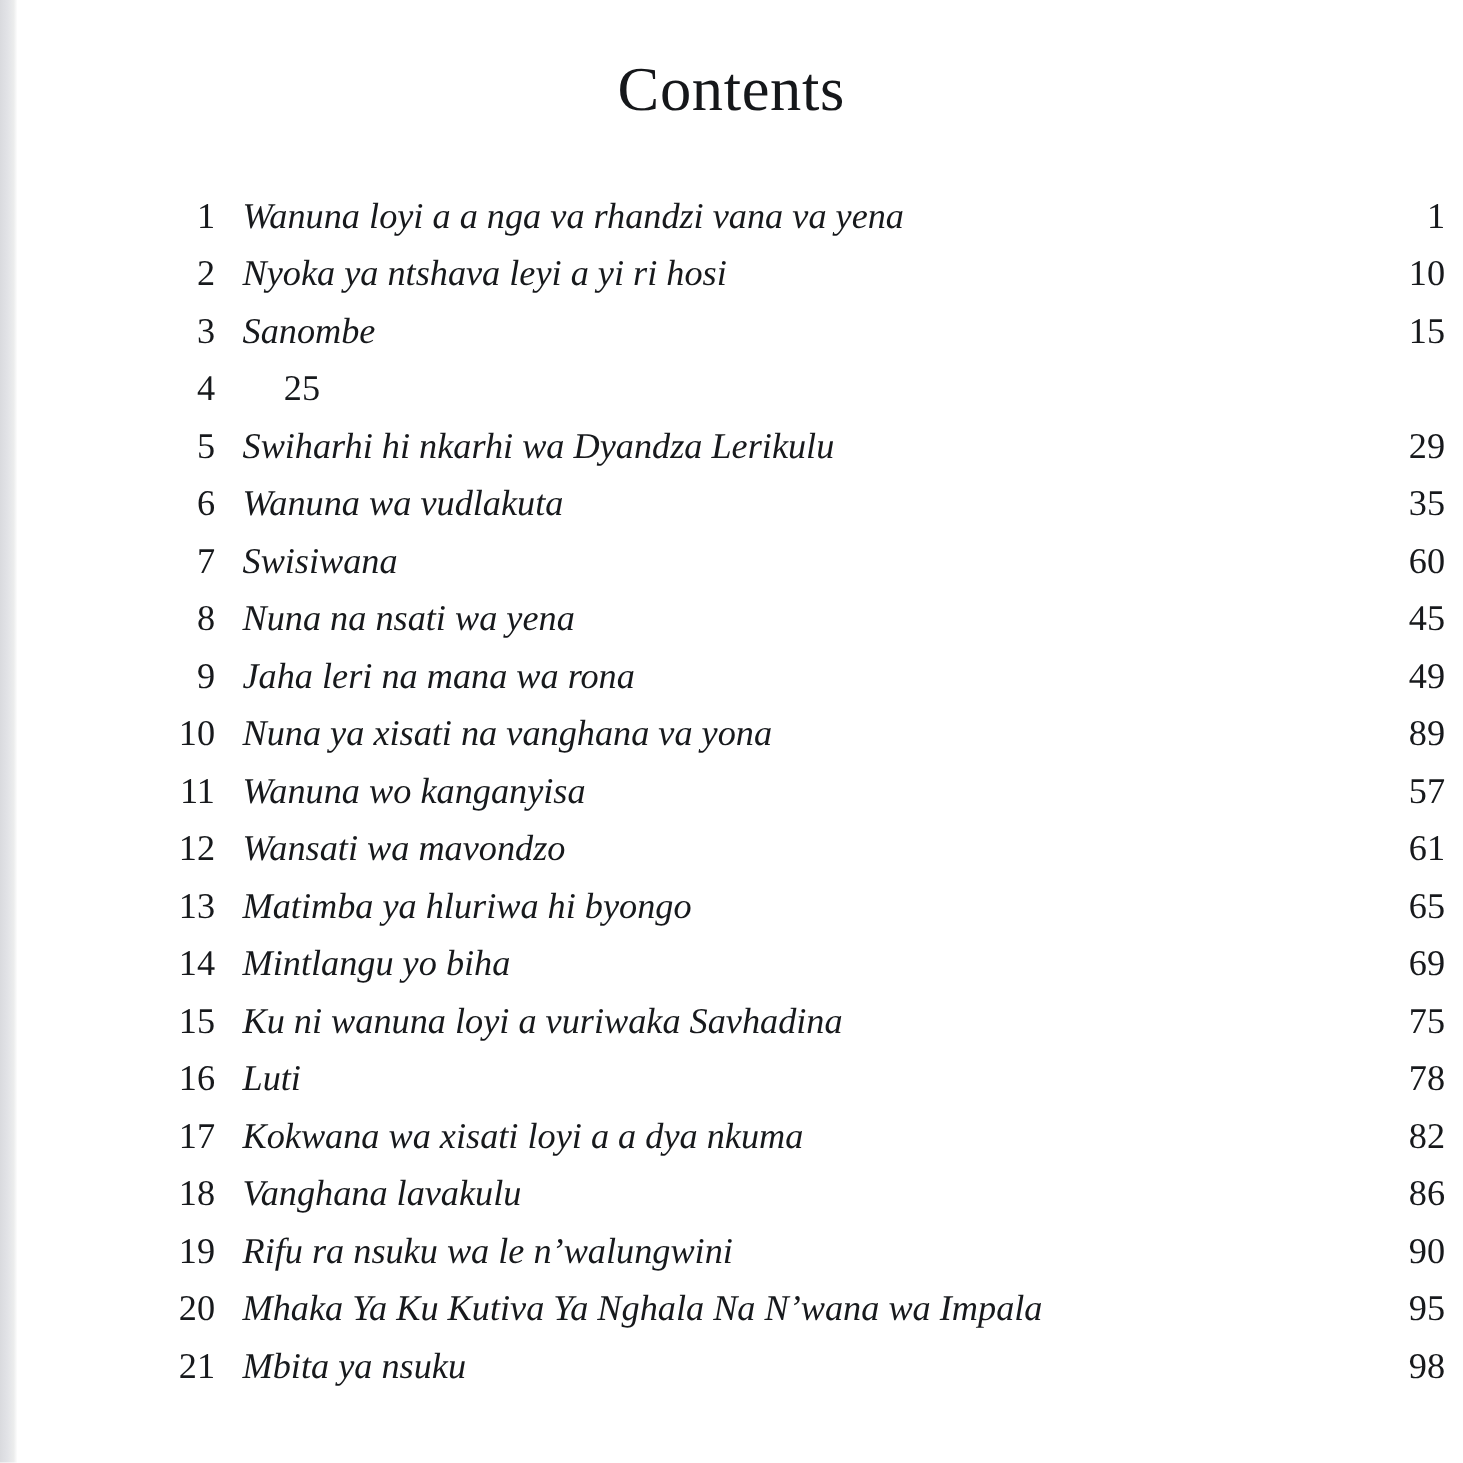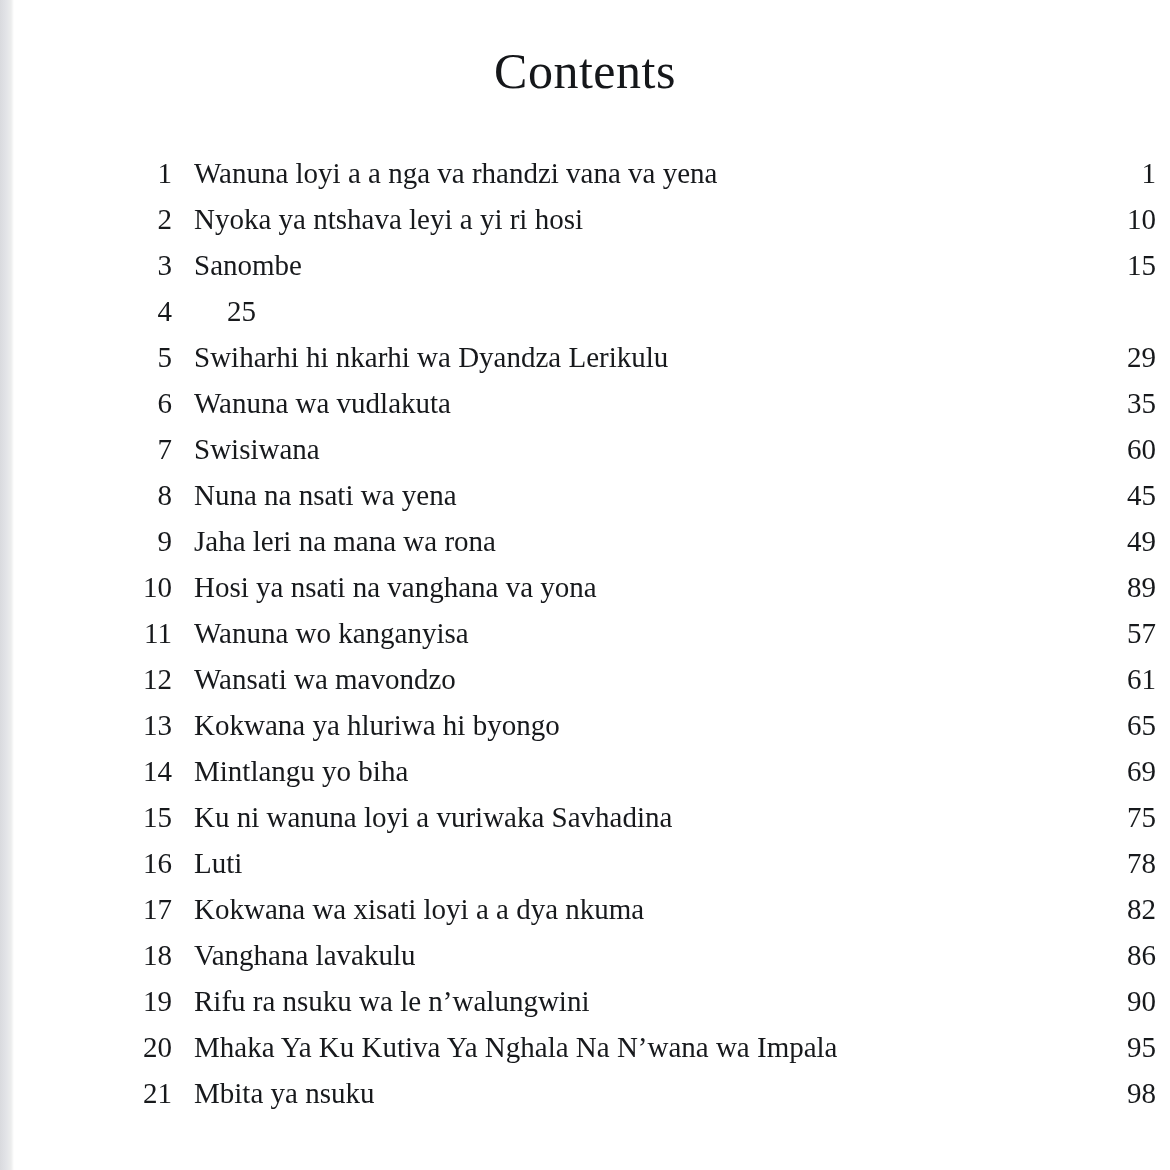--- a/index.html
+++ b/index.html
@@ -82,20 +82,21 @@
     text-align: right;
     padding-right: 0;
     font-variant-numeric: lining-nums;
   }
 
   .entry-title {
     flex: 1 1 auto;
     padding-left: 22px;
     white-space: nowrap;
     overflow: hidden;
+    font-style: italic;
   }
 
   .entry-page {
     flex: 0 0 84px;
     width: 84px;
     text-align: right;
     padding-right: 0;
     font-variant-numeric: lining-nums;
   }
 </style>
@@ -148,36 +149,36 @@
           <span class="entry-title">Nuna na nsati wa yena</span>
           <span class="entry-page">45</span>
         </li>
         <li class="toc-entry">
           <span class="entry-number">9</span>
           <span class="entry-title">Jaha leri na mana wa rona</span>
           <span class="entry-page">49</span>
         </li>
         <li class="toc-entry">
           <span class="entry-number">10</span>
-          <span class="entry-title">Hosi ya nsati na vanghana va yona</span>
+          <span class="entry-title">Nuna ya xisati na vanghana va yona</span>
           <span class="entry-page">89</span>
         </li>
         <li class="toc-entry">
           <span class="entry-number">11</span>
           <span class="entry-title">Wanuna wo kanganyisa</span>
           <span class="entry-page">57</span>
         </li>
         <li class="toc-entry">
           <span class="entry-number">12</span>
           <span class="entry-title">Wansati wa mavondzo</span>
           <span class="entry-page">61</span>
         </li>
         <li class="toc-entry">
           <span class="entry-number">13</span>
-          <span class="entry-title">Kokwana ya hluriwa hi byongo</span>
+          <span class="entry-title">Matimba ya hluriwa hi byongo</span>
           <span class="entry-page">65</span>
         </li>
         <li class="toc-entry">
           <span class="entry-number">14</span>
           <span class="entry-title">Mintlangu yo biha</span>
           <span class="entry-page">69</span>
         </li>
         <li class="toc-entry">
           <span class="entry-number">15</span>
           <span class="entry-title">Ku ni wanuna loyi a vuriwaka Savhadina</span>

